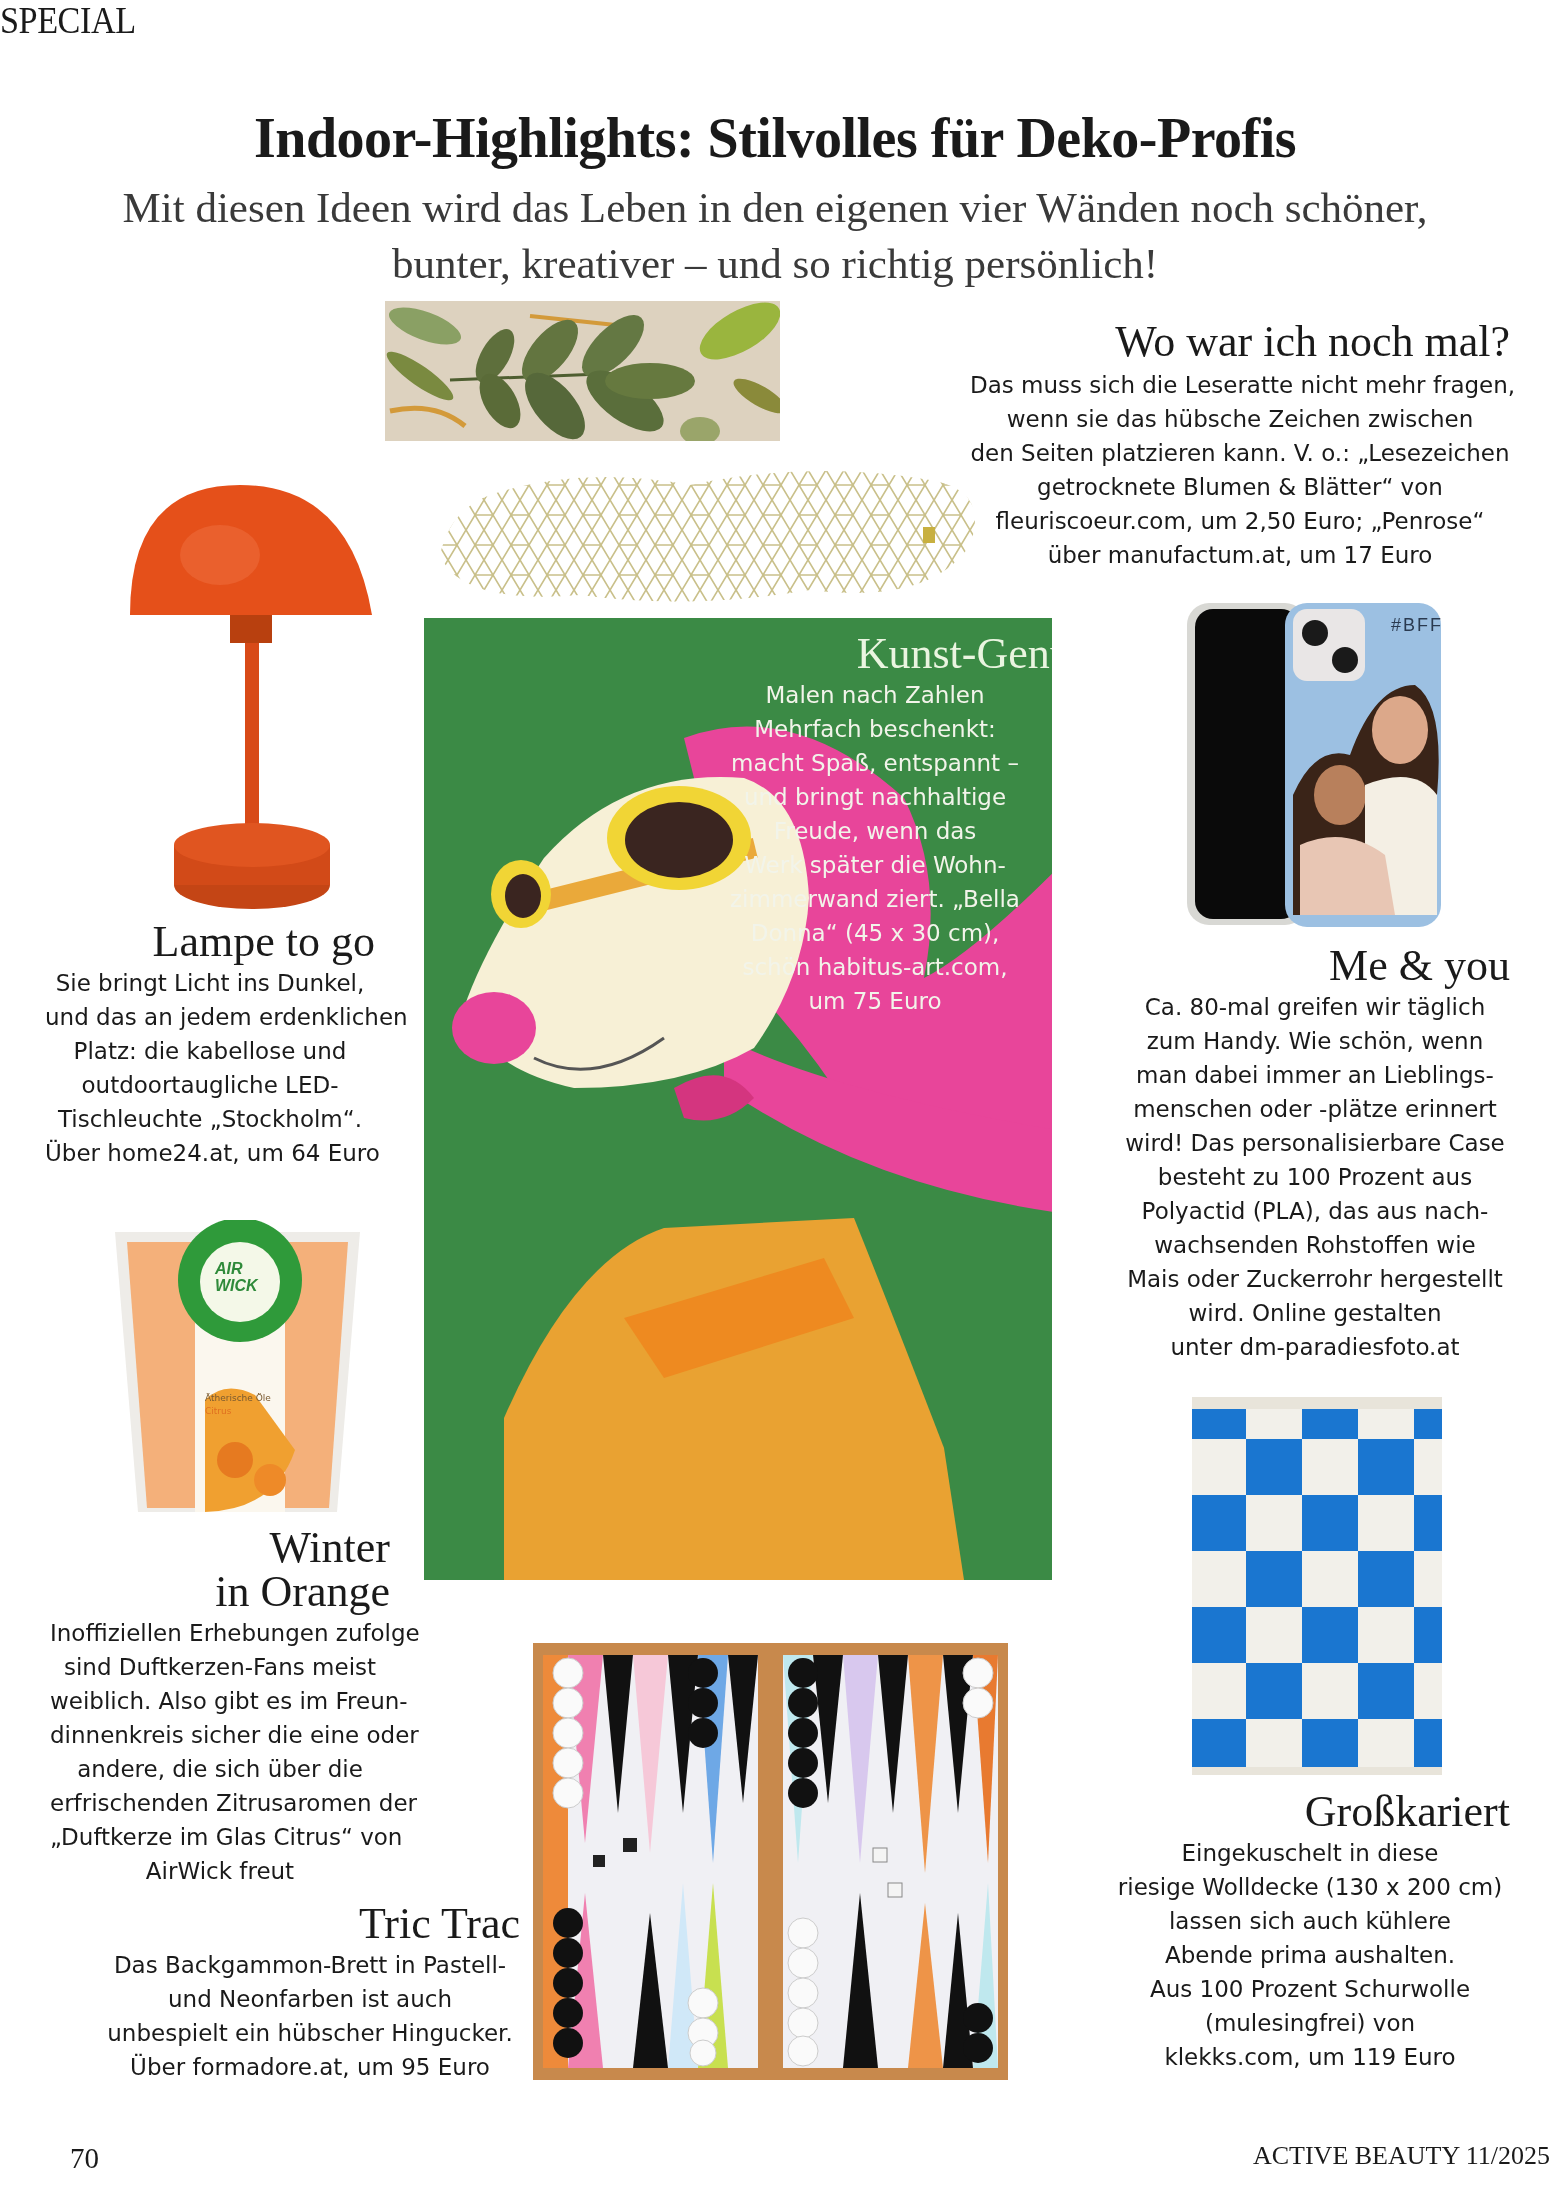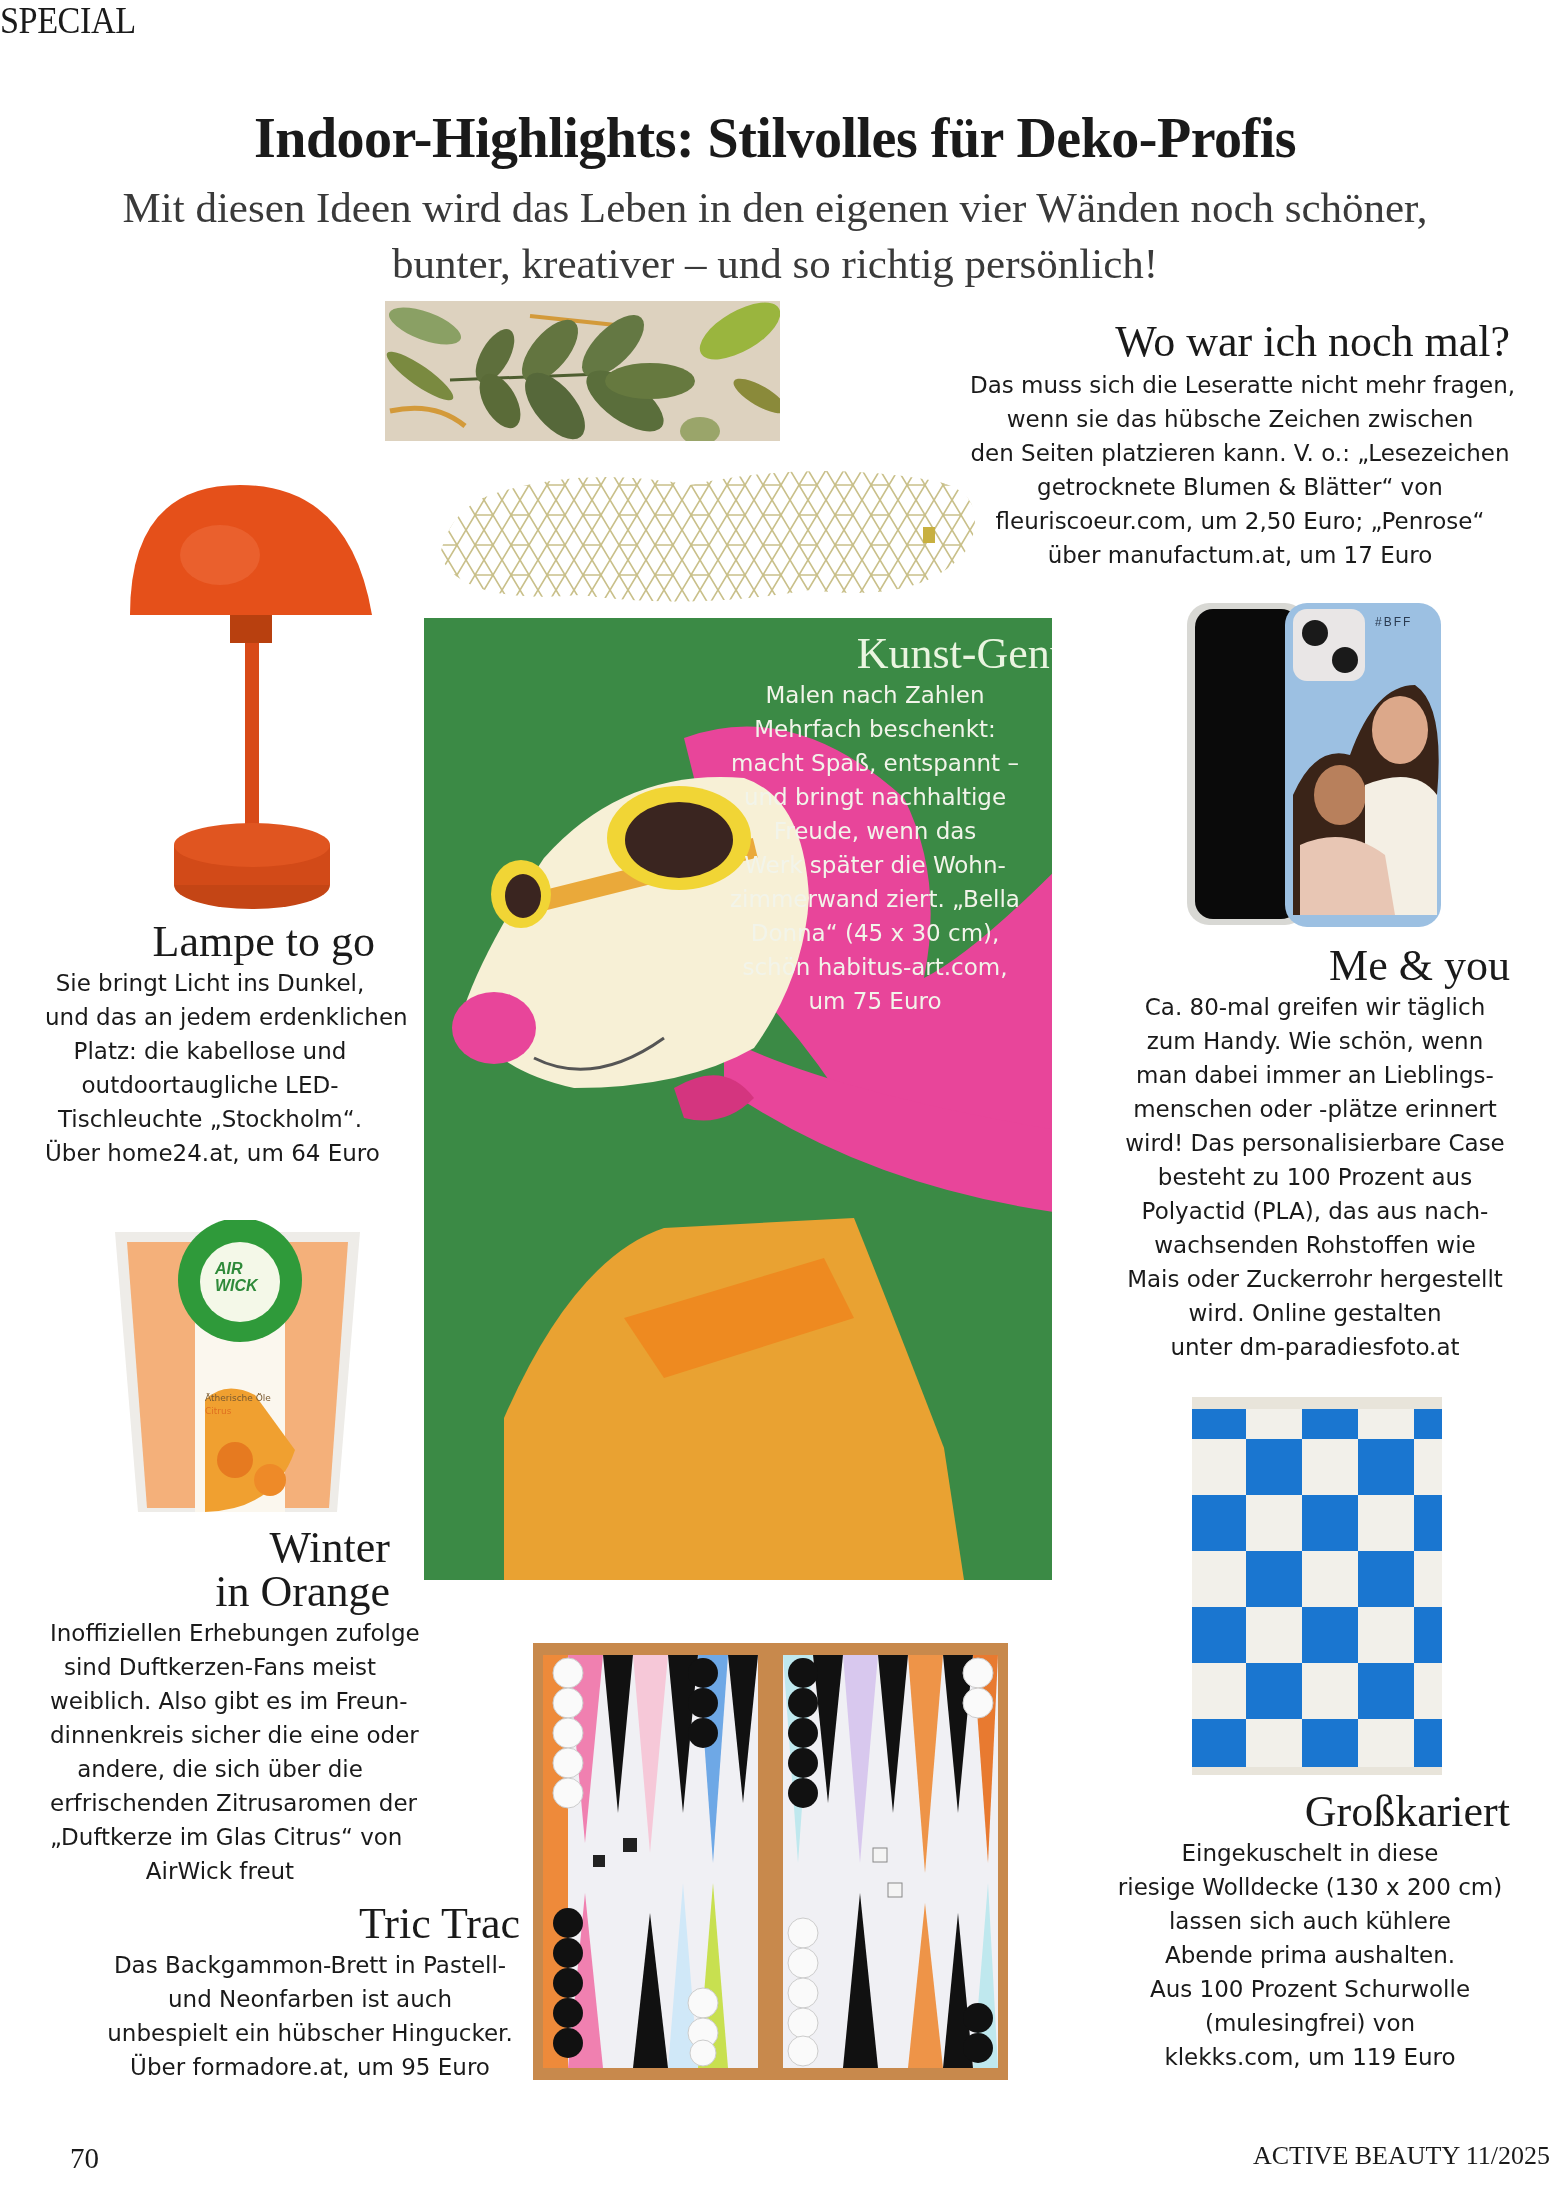--- a/index.html
+++ b/index.html
@@ -144,21 +144,21 @@
     <rect x="110" y="8" width="156" height="324" rx="22" fill="#9cc0e2"></rect>
     <rect x="118" y="14" width="72" height="72" rx="14" fill="#e9e6e6"></rect>
     <circle cx="140" cy="38" r="13" fill="#1a1a1a"></circle>
     <circle cx="170" cy="65" r="13" fill="#1a1a1a"></circle>
     <path d="M118 200 Q 140 150 175 160 Q 200 90 240 90 Q 270 110 262 200 L 262 320 L 118 320 Z" fill="#3a2418"></path>
     <ellipse cx="225" cy="135" rx="28" ry="34" fill="#dca88a"></ellipse>
     <ellipse cx="165" cy="200" rx="26" ry="30" fill="#b8805c"></ellipse>
     <path d="M190 190 Q 240 170 262 200 L 262 320 L 190 320 Z" fill="#f4efe4"></path>
     <path d="M125 250 Q 170 230 210 260 L 220 320 L 125 320 Z" fill="#e8c6b4"></path>
   </svg>
-  <span class="abs" style="left:200px; top:20px; font-size:12px; color:#2a3a50; letter-spacing:2px;">#BFF</span>
+  <span class="abs" style="left:216px; top:20px; font-size:18px; color:#2a3a50; letter-spacing:2px;">#BFF</span>
 </div>
 
 <div class="abs" style="left:1120px; top:942px; width:390px;">
   <h2 class="serif heading">Me &amp; you</h2>
   <div class="sans body-text">
     <span class="line">Ca. 80-mal greifen wir täglich</span>
     <span class="line">zum Handy. Wie schön, wenn</span>
     <span class="line">man dabei immer an Lieblings-</span>
     <span class="line">menschen oder -plätze erinnert</span>
     <span class="line">wird! Das personalisierbare Case</span>

